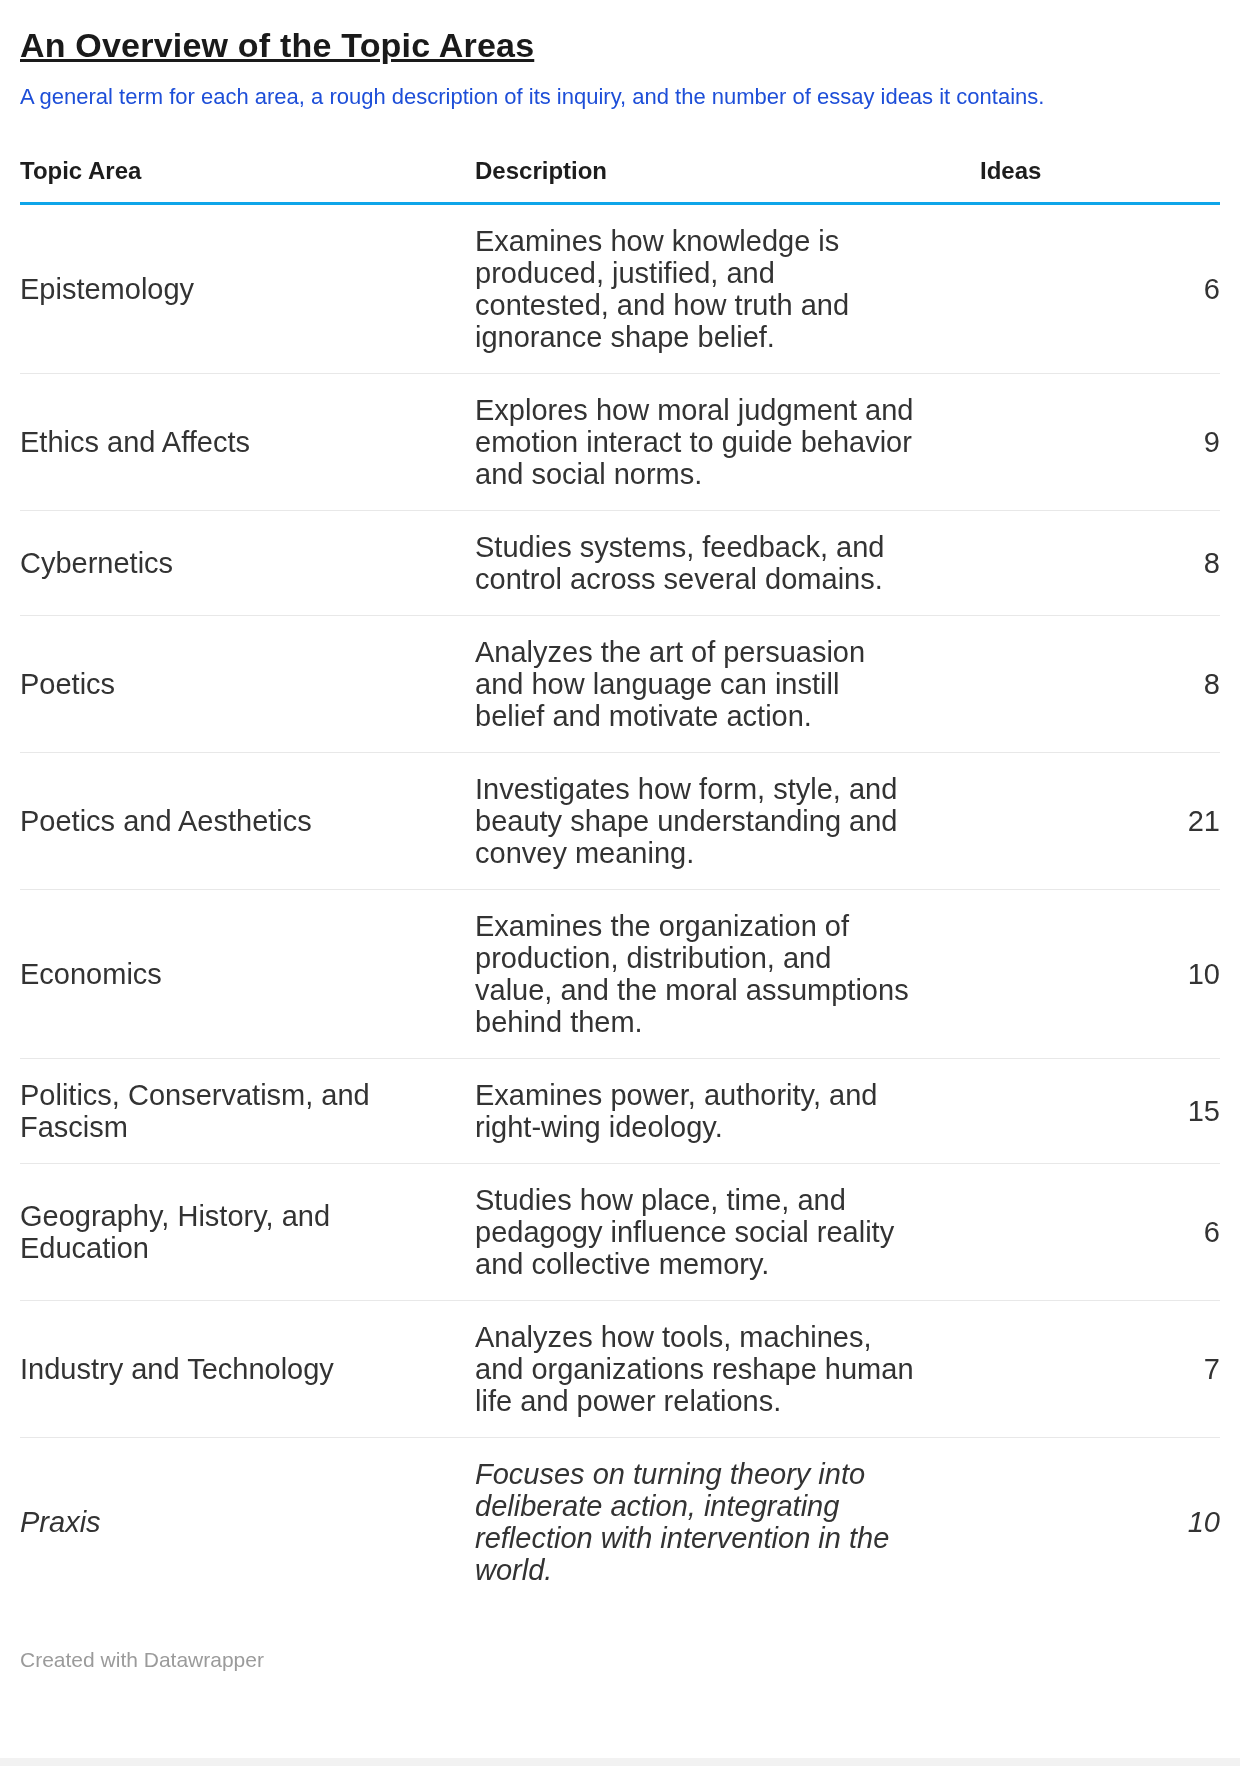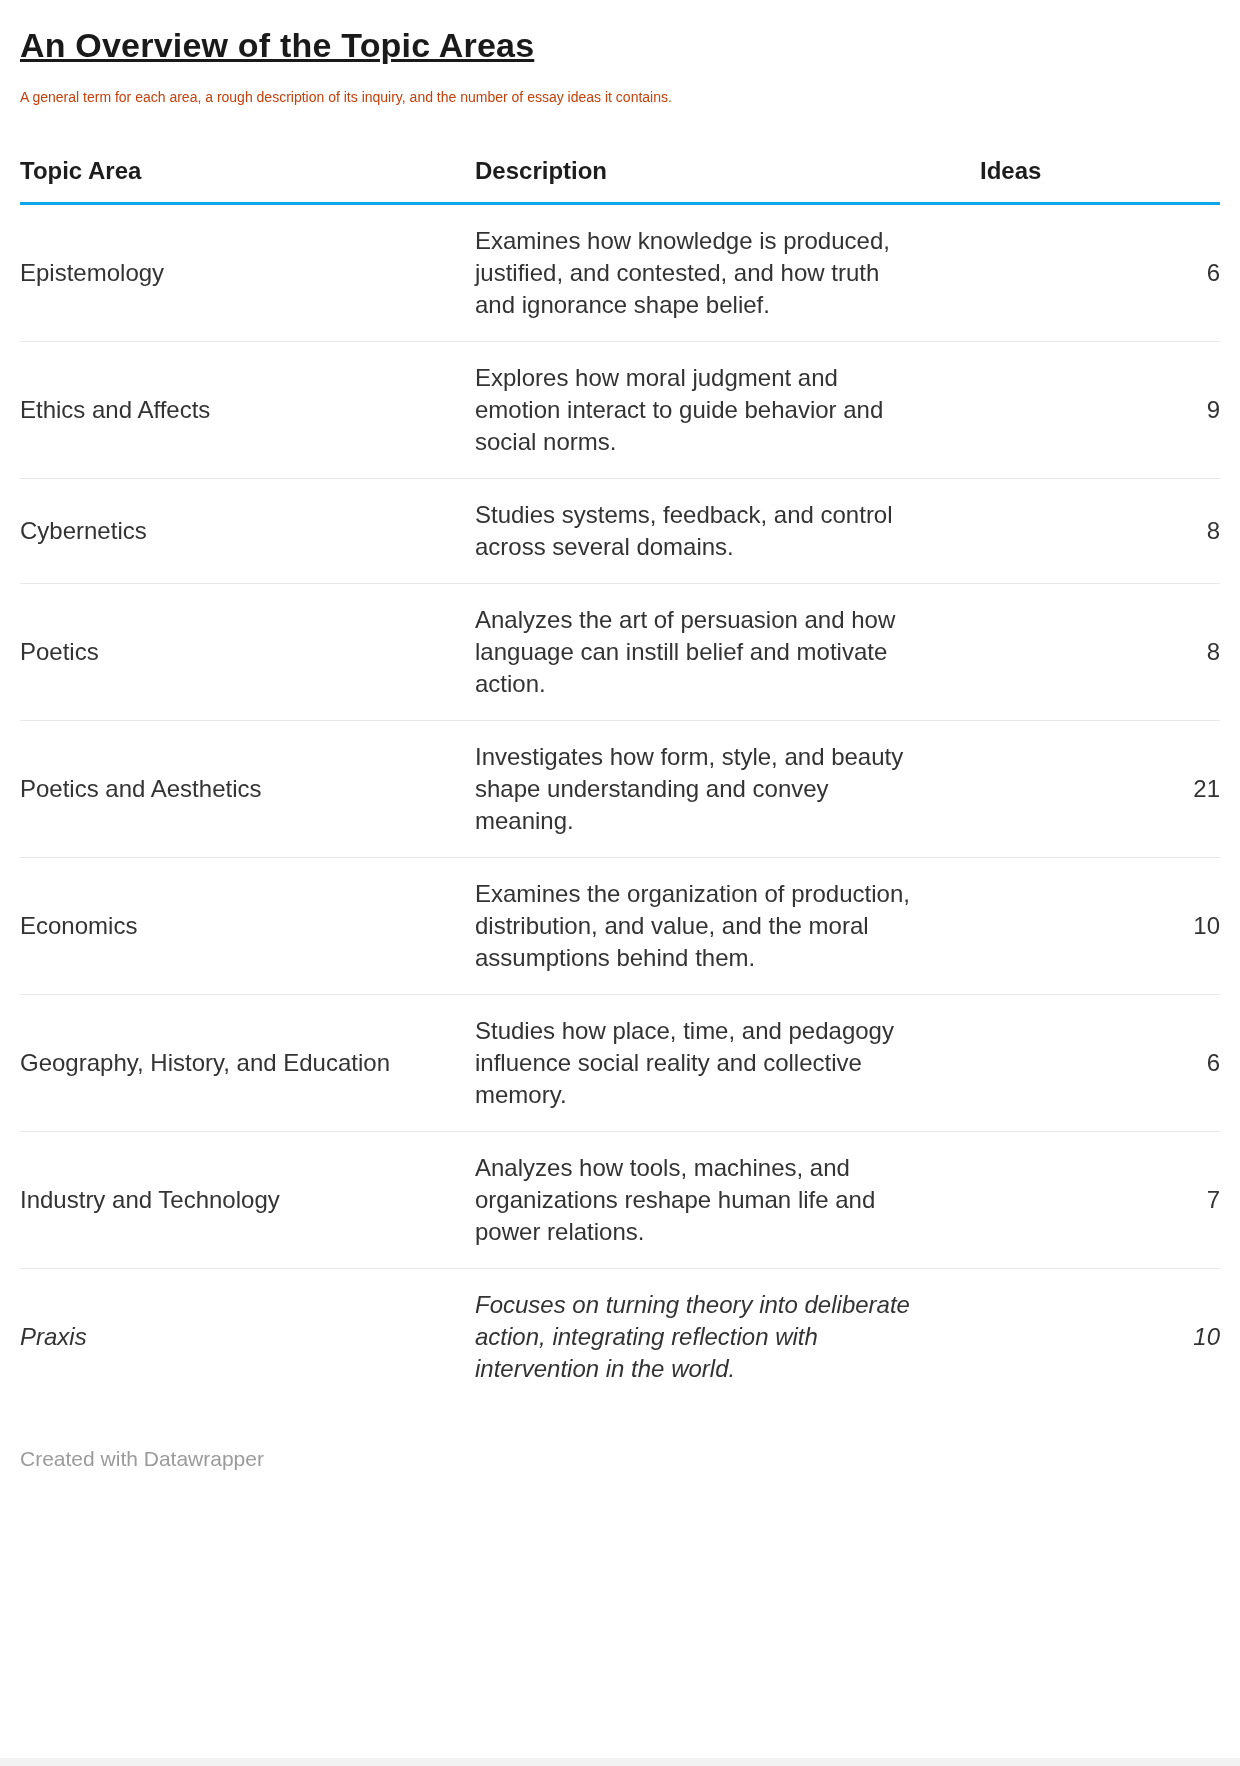--- a/index.html
+++ b/index.html
@@ -23,24 +23,24 @@
     font-size: 34px;
     line-height: 42px;
     font-weight: 700;
     color: #1a1a1a;
     letter-spacing: 0.2px;
     text-decoration: underline;
   }
   .subtitle {
     margin: 0;
     max-width: 1060px;
-    font-size: 14px;
+    font-size: 22px;
     line-height: 30px;
     font-weight: 400;
-    color: #c2410c;
+    color: #1d4ed8;
   }
   table.dw-table {
     margin-top: 44px;
     width: 1200px;
     border-collapse: collapse;
     table-layout: fixed;
   }
   table.dw-table col.c-topic { width: 455px; }
   table.dw-table col.c-desc  { width: 505px; }
   table.dw-table col.c-ideas { width: 240px; }
@@ -48,21 +48,21 @@
     text-align: left;
     font-size: 24px;
     line-height: 30px;
     font-weight: 700;
     color: #1d1d1d;
     padding: 0 0 16px 0;
     border-bottom: 3px solid #0ea5e9;
   }
   table.dw-table th.num { text-align: left; }
   table.dw-table td {
-    font-size: 24px;
+    font-size: 29px;
     line-height: 32px;
     font-weight: 400;
     color: #333333;
     vertical-align: middle;
     padding: 20px 0;
     border-bottom: 1px solid #e8e8e8;
   }
   table.dw-table tr:last-child td { border-bottom: none; font-style: italic; }
   table.dw-table td.topic { padding-right: 50px; }
   table.dw-table td.desc  { padding-right: 65px; }
@@ -133,20 +133,25 @@
           <td class="topic">Poetics and Aesthetics</td>
           <td class="desc">Investigates how form, style, and beauty shape understanding and convey meaning.</td>
           <td class="num">21</td>
         </tr>
         <tr>
           <td class="topic">Economics</td>
           <td class="desc">Examines the organization of production, distribution, and value, and the moral assumptions behind them.</td>
           <td class="num">10</td>
         </tr>
         <tr>
+          <td class="topic">Politics, Conservatism, and Fascism</td>
+          <td class="desc">Examines power, authority, and right-wing ideology.</td>
+          <td class="num">15</td>
+        </tr>
+        <tr>
           <td class="topic">Geography, History, and Education</td>
           <td class="desc">Studies how place, time, and pedagogy influence social reality and collective memory.</td>
           <td class="num">6</td>
         </tr>
         <tr>
           <td class="topic">Industry and Technology</td>
           <td class="desc">Analyzes how tools, machines, and organizations reshape human life and power relations.</td>
           <td class="num">7</td>
         </tr>
         <tr>

